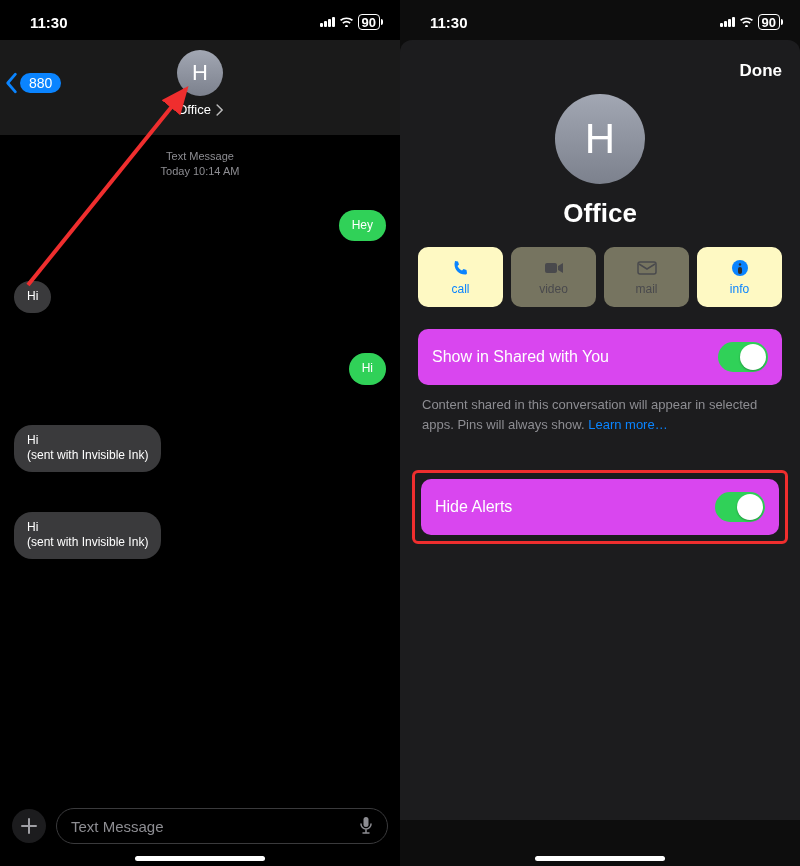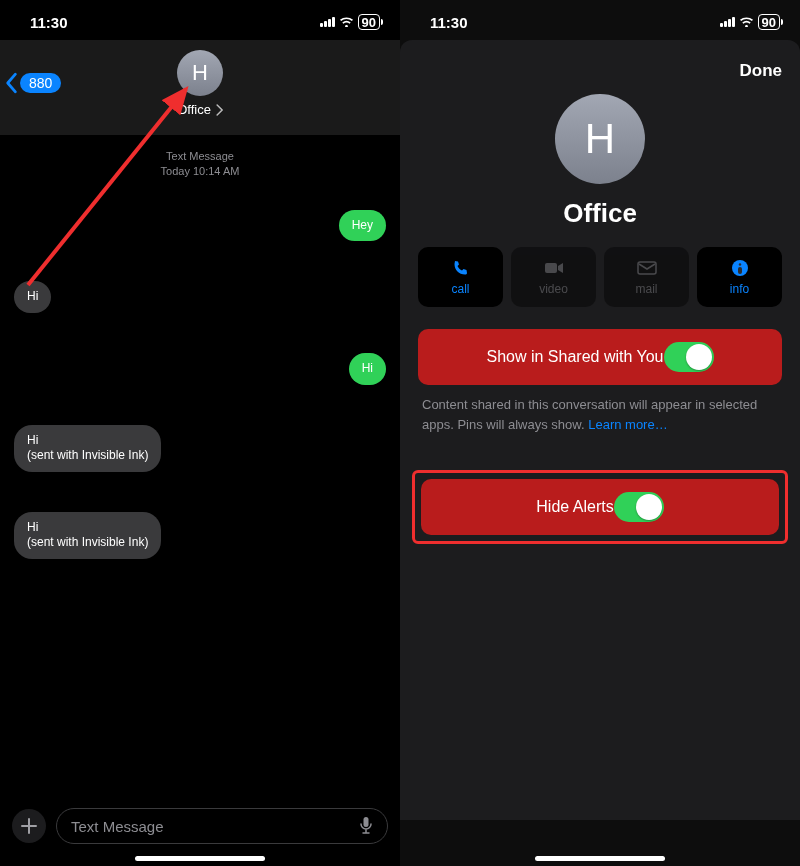--- a/index.html
+++ b/index.html
@@ -45,27 +45,27 @@
   .mic { color:#8d8d92;}
   .homebar { position:absolute; bottom:5px; left:50%; transform:translateX(-50%); width:130px; height:5px; background:#fff; border-radius:3px;}
 
   
   .arrow { position:absolute; pointer-events:none; }
   .sheet { background:#1c1c1e; border-radius:12px 12px 0 0; margin-top:0; height:780px; padding:14px 18px 0 18px; position:relative;}
   .done { position:absolute; right:18px; top:21px; color:#ffffff; font-size:17px; font-weight:600;padding-left:41px;}
   .avatar-lg { width:90px; height:90px; border-radius:50%; background:linear-gradient(180deg,#a2a7b3,#7c818d); display:flex; align-items:center; justify-content:center; font-size:42px; font-weight:500; color:#fff; margin:40px auto 14px auto;}
   .contact-name { text-align:center; font-size:26px; font-weight:700; margin-bottom:18px;}
   .actions { display:flex; gap:8px; margin-bottom:22px;}
-  .act { flex:1; background:#000000; border-radius:10px; height:60px; display:flex; flex-direction:column; align-items:center; justify-content:center; gap:4px;}
+  .act { flex:1; background:#fef9c3; border-radius:10px; height:60px; display:flex; flex-direction:column; align-items:center; justify-content:center; gap:4px;}
   .act.disabled { opacity:.4;}
   .act .ic { color:#0a84ff; height:20px; display:flex; align-items:center; justify-content:center;}
   .act.disabled .ic { color:#8d8d92;}
   .act .lbl { font-size:12px; color:#0a84ff;}
   .act.disabled .lbl { color:#8d8d92;}
-  .setting-row { background:#b91c1c; border-radius:10px; padding:13px 20px; display:flex; align-items:center; justify-content:center; font-size:16px;}
+  .setting-row { background:#d946ef; border-radius:10px; padding:13px 14px; display:flex; align-items:center; justify-content:space-between; font-size:16px;}
   .toggle { width:50px; height:30px; border-radius:15px; background:#30d158; position:relative;}
   .toggle .knob { width:26px; height:26px; border-radius:50%; background:#fff; position:absolute; right:2px; top:2px; box-shadow:0 1px 2px rgba(0,0,0,.3);}
   .explain { font-size:13px; color:#8d8d92; line-height:1.5; padding:10px 4px 20px 4px;}
   .explain a { color:#0a84ff; text-decoration:none;}
   .hide-wrap { border:3px solid #ef2e2e; border-radius:6px; padding:6px; margin:16px -6px;}
 
 </style>
 </head>
 <body>
 

